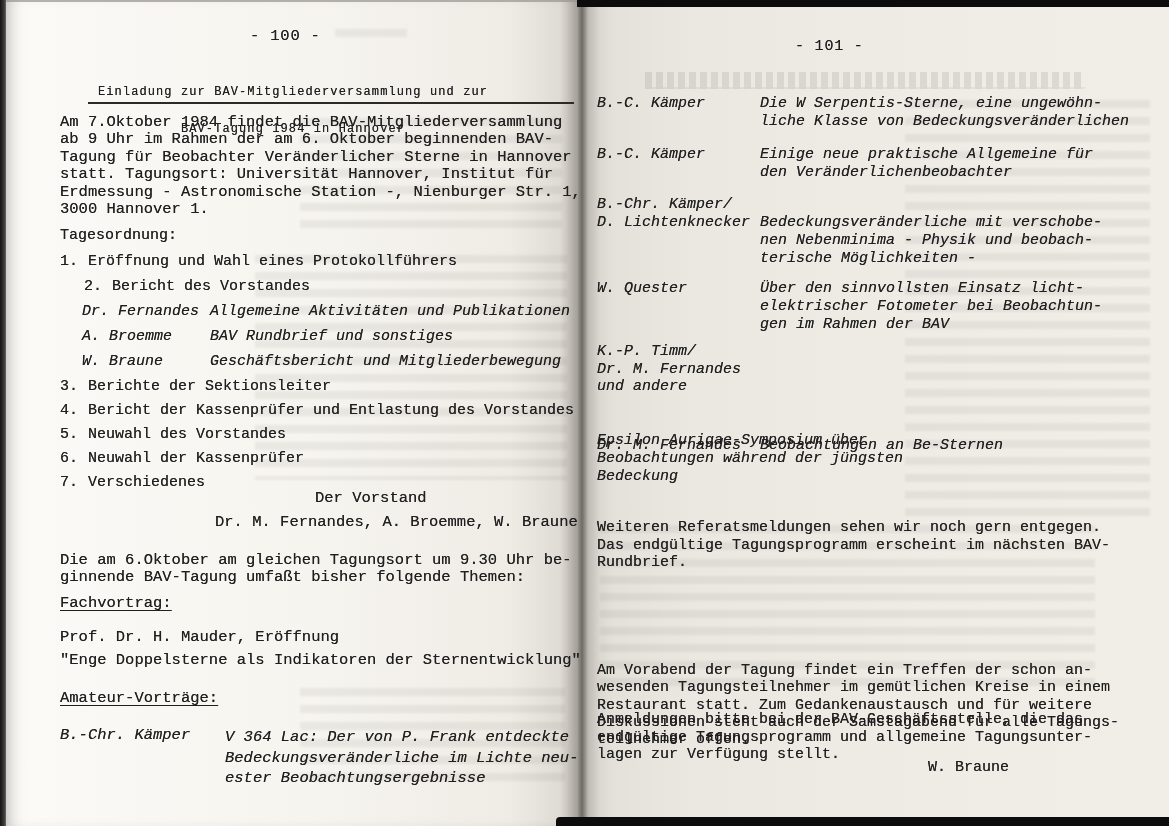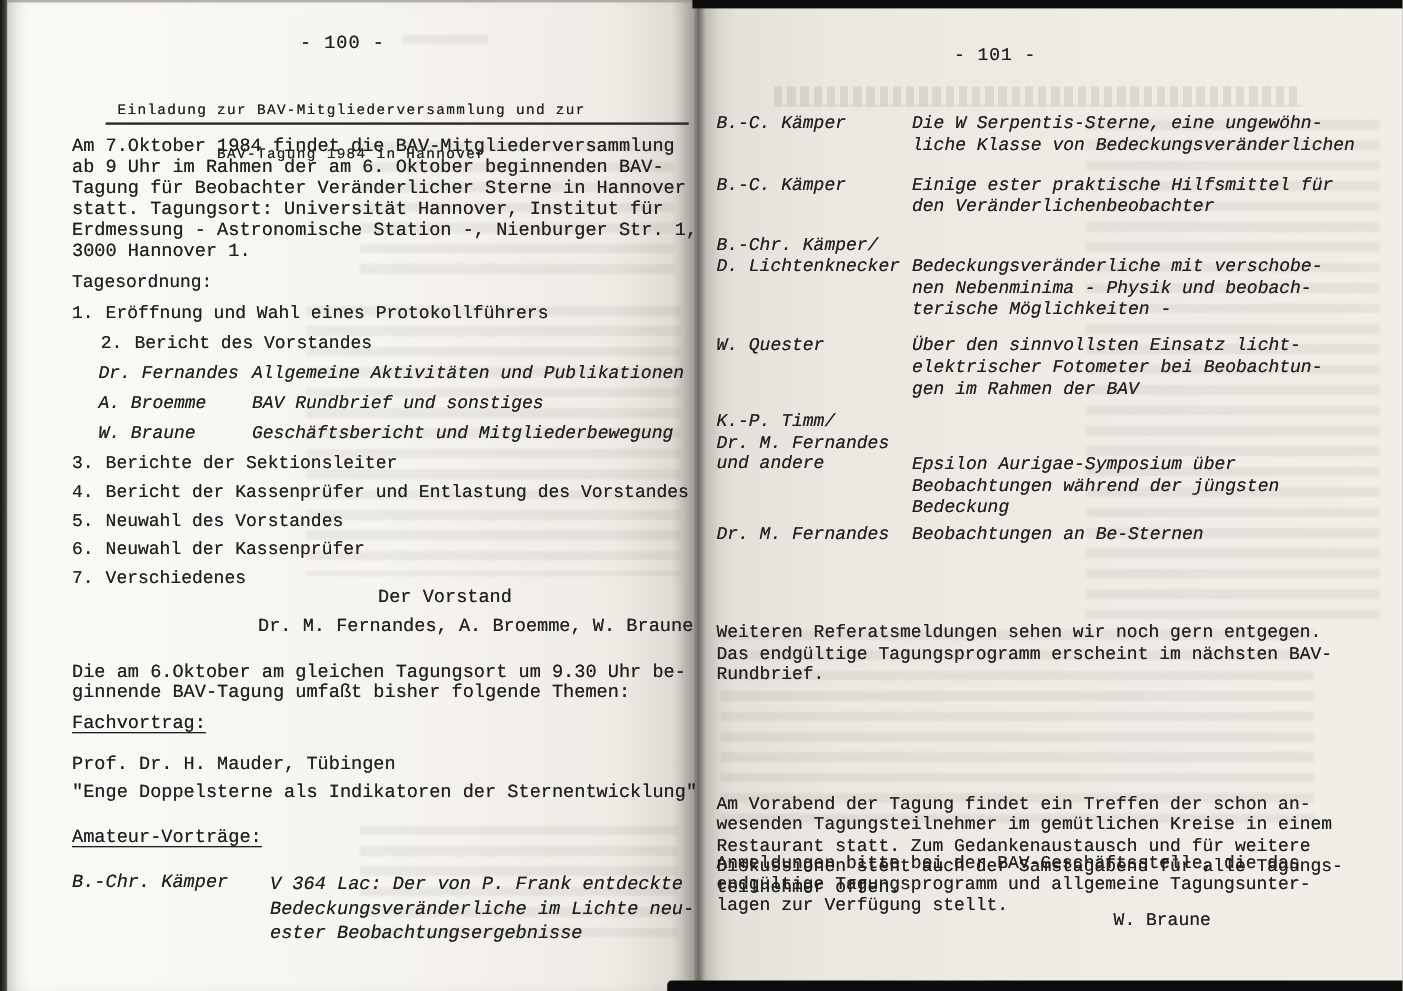--- a/index.html
+++ b/index.html
@@ -105,58 +105,58 @@
   <div class="t fs-a" style="left:60px;top:450px;"><span class="num">6.</span><span>Neuwahl der Kassenprüfer</span></div>
   <div class="t fs-a" style="left:60px;top:474px;"><span class="num">7.</span><span>Verschiedenes</span></div>
 
   <div class="t fs-l" style="left:315px;top:490px;">Der Vorstand</div>
   <div class="t fs-l" style="left:215px;top:514px;">Dr. M. Fernandes, A. Broemme, W. Braune</div>
 
   <div class="t fs-l lh-p" style="left:60px;top:552px;">Die am 6.Oktober am gleichen Tagungsort um 9.30 Uhr be-
 ginnende BAV-Tagung umfaßt bisher folgende Themen:</div>
 
   <div class="t fs-l u" style="left:60px;top:595px;">Fachvortrag:</div>
-  <div class="t fs-l" style="left:60px;top:629px;">Prof. Dr. H. Mauder, Tübingen</div>
+  <div class="t fs-l" style="left:60px;top:629px;">Prof. Dr. H. Mauder, Eröffnung</div>
   <div class="t fs-l" style="left:60px;top:652px;">"Enge Doppelsterne als Indikatoren der Sternentwicklung"</div>
 
   <div class="t fs-l u" style="left:60px;top:690px;">Amateur-Vorträge:</div>
 
   <div class="t fs-l row amrow" style="left:60px;top:727px;">
     <span class="name">B.-Chr. Kämper</span>
     <span class="topic">V 364 Lac: Der von P. Frank entdeckte
 Bedeckungsveränderliche im Lichte neu-
 ester Beobachtungsergebnisse</span>
   </div>
 
   <div class="t fs-r" style="left:795px;top:38px;letter-spacing:.8px;">- 101 -</div>
 
   <div class="t fs-r row talkrow" style="left:597px;top:95px;">
     <span class="name">B.-C. Kämper</span>
     <span class="topic">Die W Serpentis-Sterne, eine ungewöhn-
 liche Klasse von Bedeckungsveränderlichen</span>
   </div>
   <div class="t fs-r row talkrow" style="left:597px;top:146px;">
     <span class="name">B.-C. Kämper</span>
-    <span class="topic">Einige ester praktische Hilfsmittel für
+    <span class="topic">Einige neue praktische Allgemeine für
 den Veränderlichenbeobachter</span>
   </div>
   <div class="t fs-r row talkrow" style="left:597px;top:196px;">
     <span class="name">B.-Chr. Kämper/
 D. Lichtenknecker</span>
     <span class="topic offset-1">Bedeckungsveränderliche mit verschobe-
 nen Nebenminima - Physik und beobach-
 terische Möglichkeiten -</span>
   </div>
   <div class="t fs-r row talkrow" style="left:597px;top:280px;">
     <span class="name">W. Quester</span>
     <span class="topic">Über den sinnvollsten Einsatz licht-
 elektrischer Fotometer bei Beobachtun-
 gen im Rahmen der BAV</span>
   </div>
-  <div class="t fs-r row talkrow" style="left:597px;top:343px;">
+  <div class="t fs-r row talkrow" style="left:597px;top:343px;flex-direction:column;">
     <span class="name">K.-P. Timm/
 Dr. M. Fernandes
 und andere</span>
     <span class="topic offset-2">Epsilon Aurigae-Symposium über
 Beobachtungen während der jüngsten
 Bedeckung</span>
   </div>
   <div class="t fs-r row talkrow" style="left:597px;top:437px;">
     <span class="name">Dr. M. Fernandes</span>
     <span class="topic">Beobachtungen an Be-Sternen</span>

